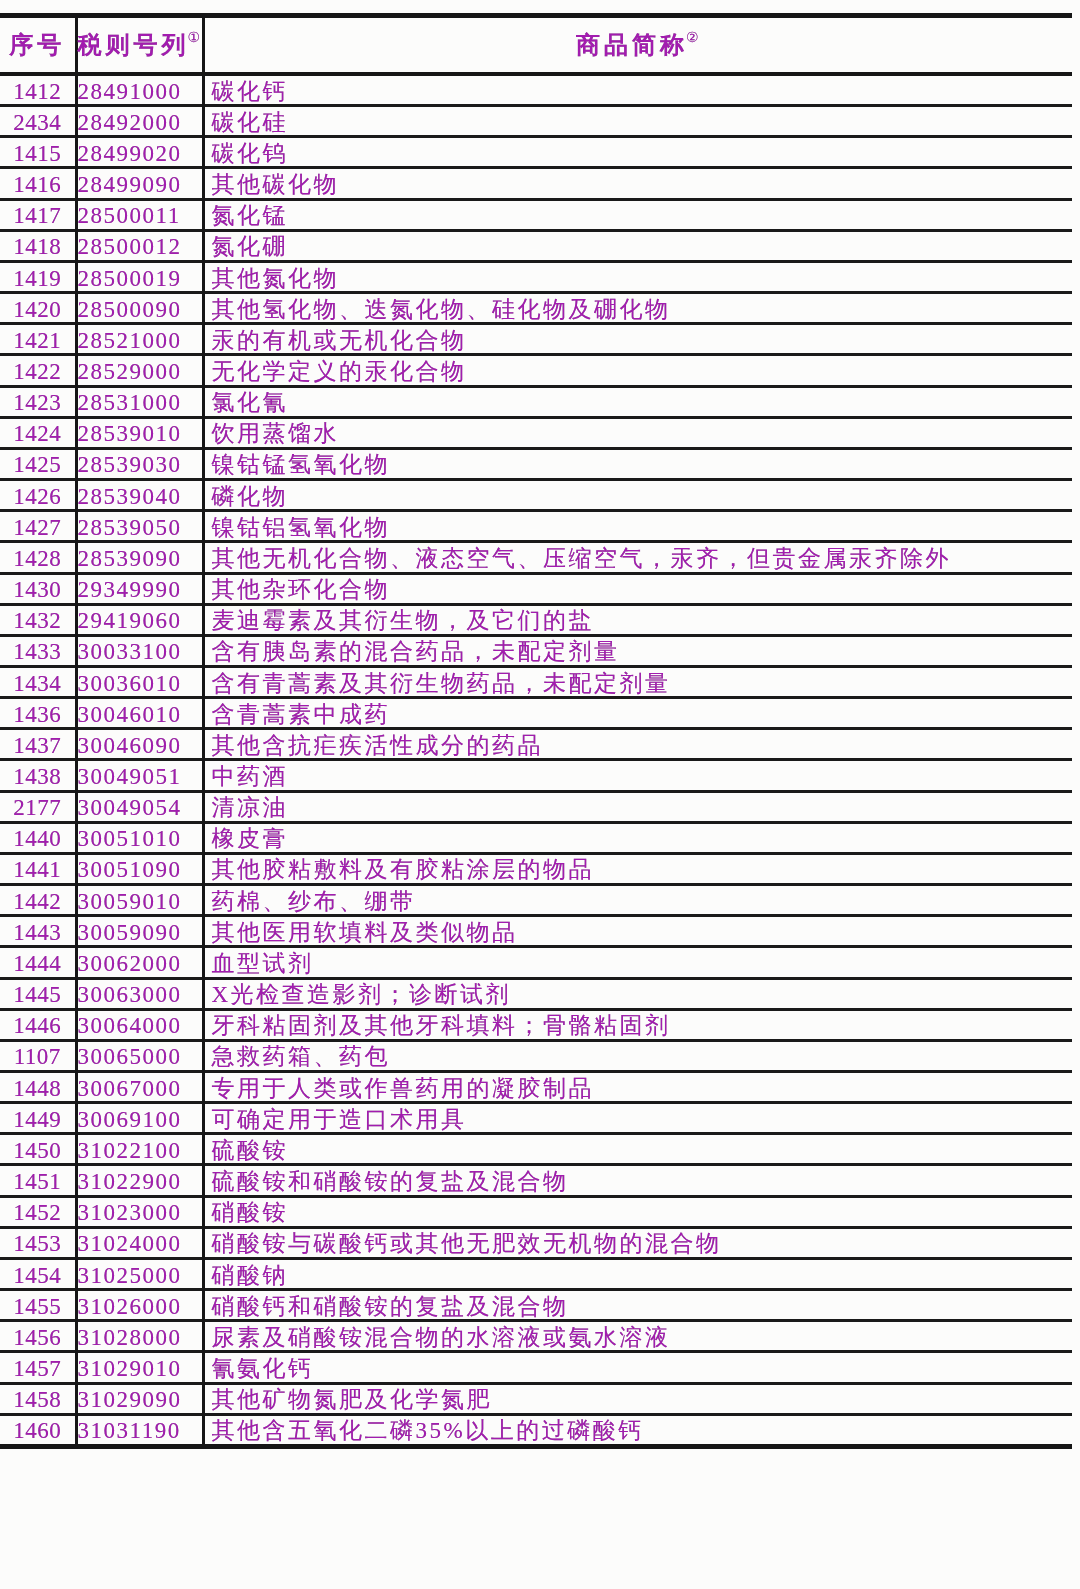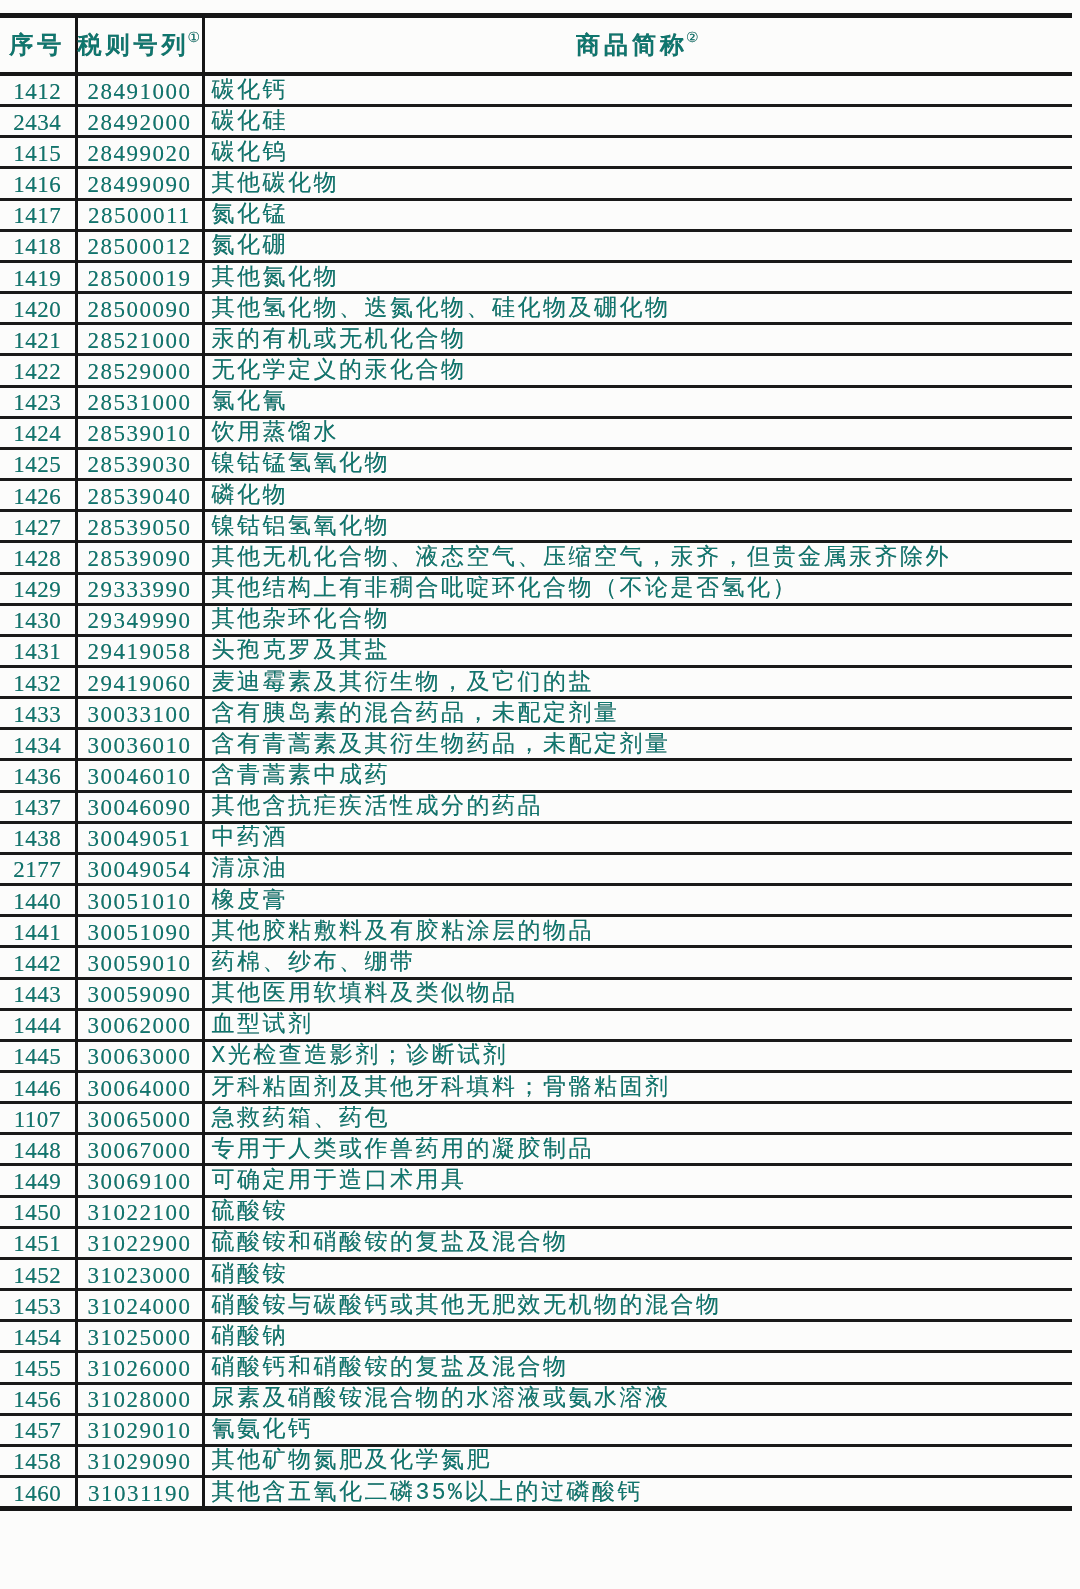--- a/index.html
+++ b/index.html
@@ -7,21 +7,21 @@
     padding: 0;
     background: #fcfcfb;
   }
   .page {
     position: relative;
     width: 1080px;
     height: 1589px;
     background: #fcfcfb;
     overflow: hidden;
     font-family: "Liberation Serif", "DejaVu Serif", serif;
-    color: #0f766e;
+    color: #a21caf;
     text-shadow: 0 0 0.6px rgba(40,40,40,0.45);
   }
   table.tariff {
     position: absolute;
     left: 0;
     top: 13px;
     width: 1072px;
     border-collapse: collapse;
     table-layout: fixed;
     border-top: 5px solid #161616;
@@ -63,28 +63,27 @@
     line-height: 1;
     vertical-align: middle;
     white-space: nowrap;
     overflow: hidden;
   }
   td.td-no {
     text-align: center;
     letter-spacing: 0.5px;
   }
   td.td-code {
-    text-align: center;
+    text-align: left;
     letter-spacing: 1.5px;
   }
   td.td-name {
     text-align: left;
     padding-left: 7px;
     letter-spacing: 2.5px;
-    font-family: Liberation Mono, monospace;
   }
 </style>
 </head>
 <body>
 
 <div class="page">
   <table class="tariff">
     <colgroup>
       <col class="c1">
       <col class="c2">
@@ -172,33 +171,23 @@
           <td class="td-no v">1427</td>
           <td class="td-code v">28539050</td>
           <td class="td-name">镍钴铝氢氧化物</td>
         </tr>
         <tr>
           <td class="td-no v">1428</td>
           <td class="td-code v">28539090</td>
           <td class="td-name">其他无机化合物、液态空气、压缩空气，汞齐，但贵金属汞齐除外</td>
         </tr>
         <tr>
-          <td class="td-no v">1429</td>
-          <td class="td-code v">29333990</td>
-          <td class="td-name">其他结构上有非稠合吡啶环化合物（不论是否氢化）</td>
-        </tr>
-        <tr>
           <td class="td-no v">1430</td>
           <td class="td-code v">29349990</td>
           <td class="td-name">其他杂环化合物</td>
-        </tr>
-        <tr>
-          <td class="td-no v">1431</td>
-          <td class="td-code v">29419058</td>
-          <td class="td-name">头孢克罗及其盐</td>
         </tr>
         <tr>
           <td class="td-no v">1432</td>
           <td class="td-code v">29419060</td>
           <td class="td-name">麦迪霉素及其衍生物，及它们的盐</td>
         </tr>
         <tr>
           <td class="td-no v">1433</td>
           <td class="td-code v">30033100</td>
           <td class="td-name">含有胰岛素的混合药品，未配定剂量</td>

